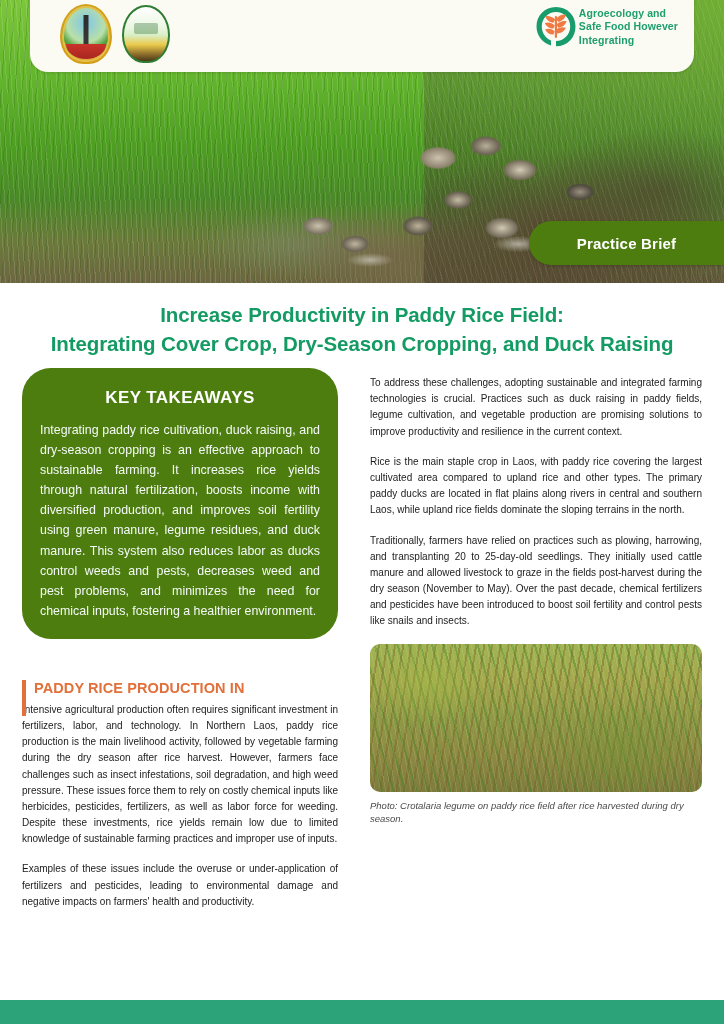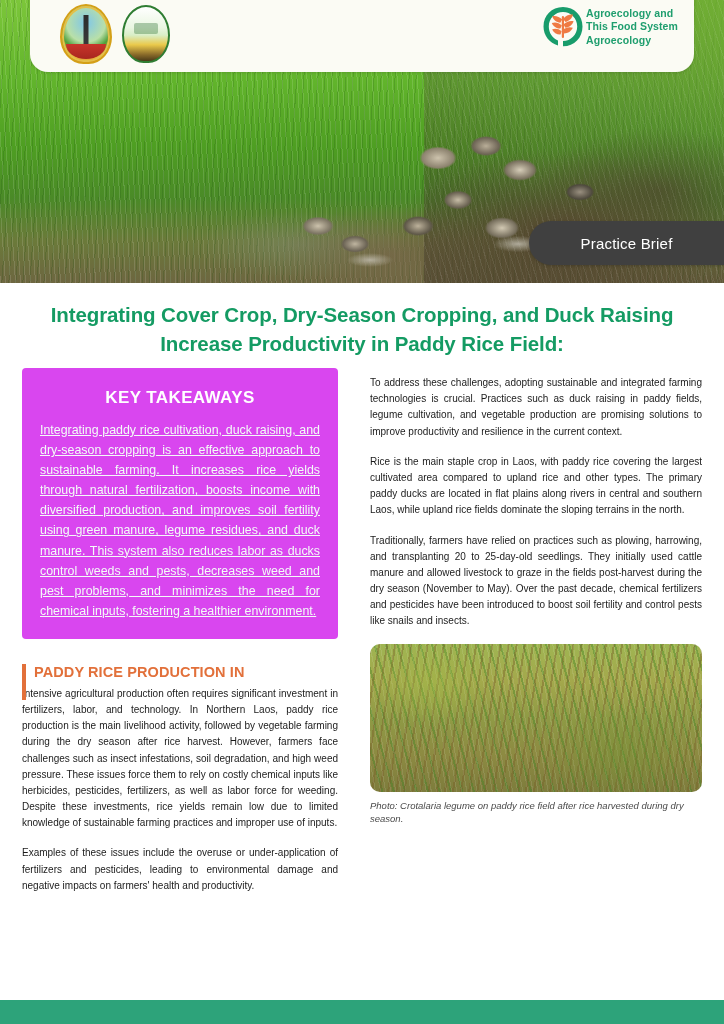--- a/index.html
+++ b/index.html
@@ -154,25 +154,25 @@
     color: #1f9e6e;
     letter-spacing: 0.1px;
   }
 
   
   .practice-brief {
     position: absolute;
     right: 0; top: 221px;
     width: 195px;
     height: 44px;
-    background: #404040;
+    background: #4d7c0f;
     border-radius: 22px 0 0 22px;
     color: #ffffff;
     font-size: 15px;
-    font-weight: normal;
+    font-weight: bold;
     display: flex;
     align-items: center;
     justify-content: center;
     letter-spacing: 0.2px;
     box-shadow: 0 1px 3px rgba(0,0,0,0.2);
   }
 
   
   .doc-title {
     position: absolute;
@@ -192,44 +192,43 @@
     left: 22px; top: 368px;
     width: 316px;
   }
   .col-right {
     position: absolute;
     left: 370px; top: 375px;
     width: 332px;
   }
 
   .takeaways {
-    background: #d946ef;
-    border-radius: 4px;
+    background: #4d7c0f;
+    border-radius: 29px;
     padding: 16px 18px 18px 18px;
     color: #ffffff;
     box-sizing: border-box;
     width: 316px;
   }
   .takeaways-title {
     text-align: center;
     font-size: 17px;
     font-weight: bold;
     letter-spacing: 0.4px;
     margin: 4px 0 12px 0;
   }
   .takeaways-body {
     font-size: 12.4px;
     line-height: 1.62;
     text-align: justify;
     color: #f4fbf8;
-    text-decoration: underline;
   }
 
   .section-head {
-    margin-top: 24px;
+    margin-top: 40px;
     padding-left: 12px;
     position: relative;
     color: #e2703a;
     font-size: 14.5px;
     font-weight: bold;
     line-height: 1.3;
     letter-spacing: 0.1px;
     text-transform: uppercase;
   }
   .section-head .bar {
@@ -309,32 +308,32 @@
           <path d="M23.4 20.6 C26.3 17.3 30.4 16.4 33.6 17.2 C32.4 20.7 29.3 23.3 25.4 23.7 Z" fill="#ef7a43"></path>
           <path d="M22.6 26.2 C25.7 23.2 29.8 22.7 32.8 23.8 C31.3 27.2 28 29.5 24.1 29.5 Z" fill="#ef7a43"></path>
           <path d="M22.2 15.6 C19.4 12.4 15.4 11.4 12.2 12.2 C13.3 15.7 16.4 18.3 20.3 18.7 Z" fill="#ef7a43"></path>
           <path d="M21.8 21.4 C18.9 18.4 14.8 17.8 11.8 19 C13.2 22.4 16.6 24.7 20.4 24.6 Z" fill="#ef7a43"></path>
           <path d="M21.6 27.2 C18.8 24.5 14.9 24.1 12.1 25.4 C13.6 28.6 16.9 30.6 20.5 30.4 Z" fill="#ef7a43"></path>
           <rect x="21.8" y="12" width="2.2" height="22" rx="1.1" fill="#ef7a43"></rect>
         </svg>
       </div>
       <div class="ae-text">
         <div>Agroecology and</div>
-        <div>This Food System</div>
-        <div>Agroecology</div>
+        <div>Safe Food However</div>
+        <div>Integrating</div>
       </div>
     </div>
   </div>
 
   <div class="practice-brief">Practice Brief</div>
 </div>
 
 <div class="doc-title">
+  <div>Increase Productivity in Paddy Rice Field:</div>
   <div>Integrating Cover Crop, Dry-Season Cropping, and Duck Raising</div>
-  <div>Increase Productivity in Paddy Rice Field:</div>
 </div>
 
 <div class="col-left">
 
   <div class="takeaways">
     <div class="takeaways-title">KEY TAKEAWAYS</div>
     <div class="takeaways-body">Integrating paddy rice cultivation, duck raising, and dry-season cropping is an effective approach to sustainable farming. It increases rice yields through natural fertilization, boosts income with diversified production, and improves soil fertility using green manure, legume residues, and duck manure. This system also reduces labor as ducks control weeds and pests, decreases weed and pest problems, and minimizes the need for chemical inputs, fostering a healthier environment.</div>
   </div>
 
   <div class="section-head">

